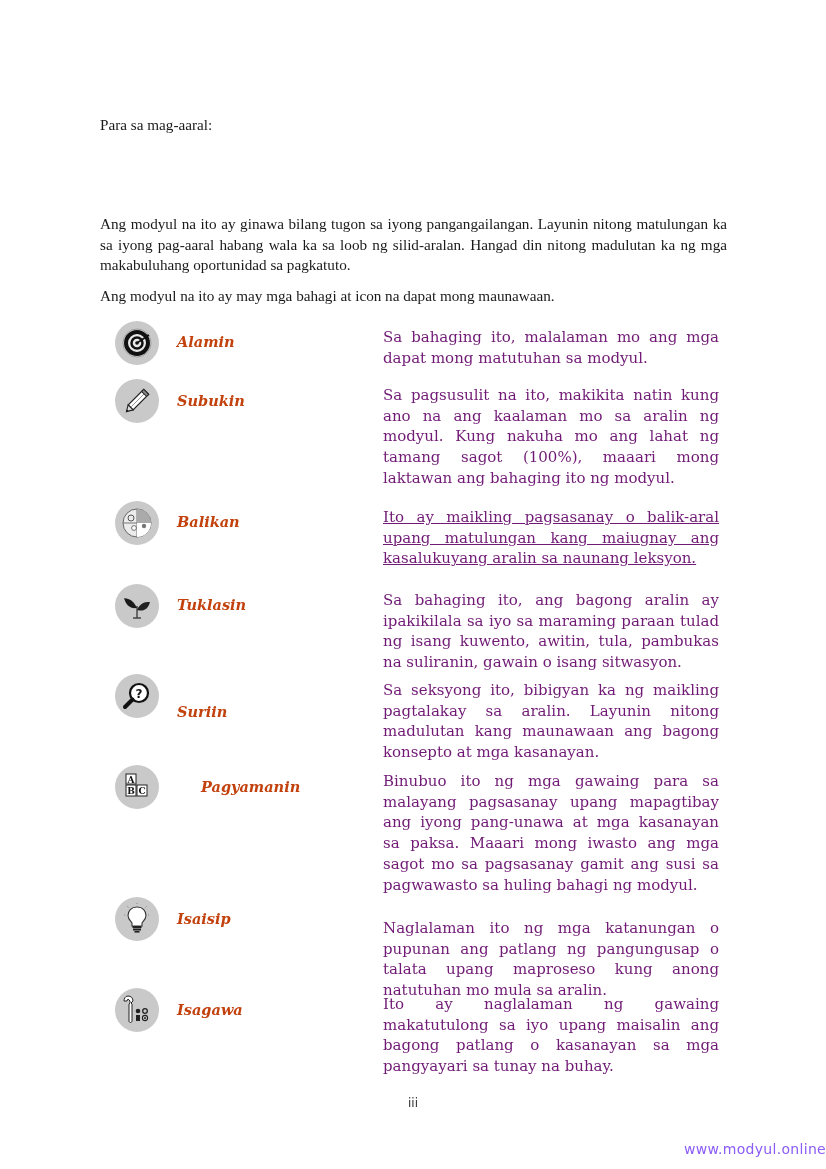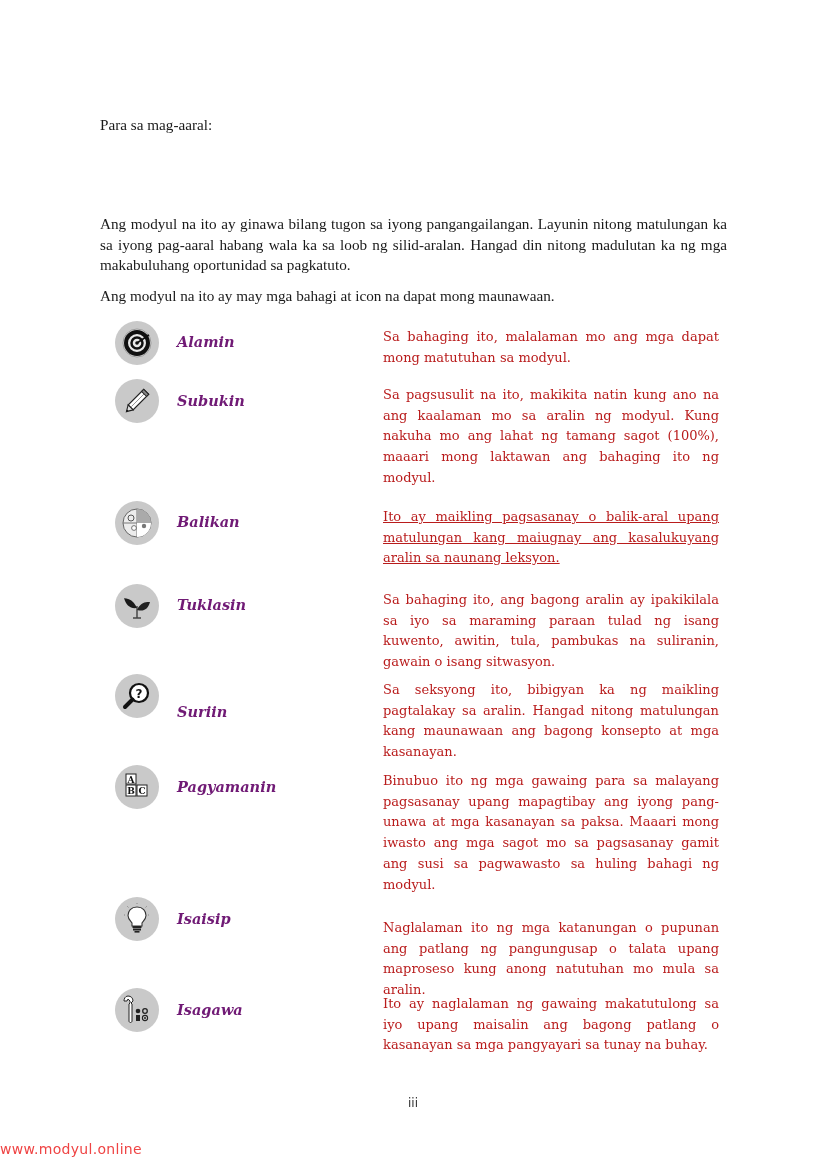--- a/index.html
+++ b/index.html
@@ -12,28 +12,28 @@
   .greeting { top: 99px; }
   .welcome { top: 156px; text-align: justify; text-align-last: left; }
   .intro { top: 198px; }
   .sections-intro { top: 270px; }
 
   .row { position: absolute; left: 115px; width: 612px; }
   .icon { position: absolute; left: 0; width: 44px; height: 44px; border-radius: 50%;
           background: #c9c9c9; display: flex; align-items: center; justify-content: center; }
   .icon svg { width: 34px; height: 34px; }
   .label { position: absolute; left: 62px; font-family: "DejaVu Serif", serif; font-style: italic;
-           font-weight: bold; font-size: 14.5px; color: #701a75; }
+           font-weight: bold; font-size: 14.5px; color: #c2410c; }
   .desc { position: absolute; left: 268px; width: 336px; font-family: "DejaVu Serif", serif;
-          font-size: 13px; line-height: 20.7px; text-align: justify; text-align-last: left; margin: 0; color: #b91c1c; }
+          font-size: 15px; line-height: 20.7px; text-align: justify; text-align-last: left; margin: 0; color: #701a75; }
 
   .pagenum { position: absolute; top: 1080px; left: 0; width: 826px; text-align: center;
              font-family: "DejaVu Sans", sans-serif; font-size: 12px; color: #333; }
-  .watermark { position: absolute; top: 1125px; left: 0; width: 826px; text-align: left;
-               font-family: "DejaVu Sans", sans-serif; font-size: 14px; color: #ef4444; letter-spacing: 0.3px; }
+  .watermark { position: absolute; top: 1125px; left: 0; width: 826px; text-align: right;
+               font-family: "DejaVu Sans", sans-serif; font-size: 14px; color: #8b5cf6; letter-spacing: 0.3px; }
 </style>
 </head>
 <body>
 
 <div class="page">
 
   <p class="p greeting">Para sa mag-aaral:</p>
 
 
   <p class="p sections-intro">Ang modyul na ito ay may mga bahagi at icon na dapat mong maunawaan.</p>
@@ -102,35 +102,35 @@
 
   <div class="row" style="top:658px;">
     <div class="icon" style="top:0;">
       <svg viewBox="0 0 34 34">
           <circle cx="19" cy="14" r="9" fill="#fff" stroke="#111" stroke-width="2.2"></circle>
           <line x1="12.5" y1="20.5" x2="5" y2="28" stroke="#111" stroke-width="4" stroke-linecap="round"></line>
           <text x="19" y="18.5" text-anchor="middle" font-family="DejaVu Sans, sans-serif" font-size="12" font-weight="bold" fill="#111">?</text>
         </svg>
     </div>
     <div class="label" style="top:12px;margin-top:17px;">Suriin</div>
-    <p class="desc" style="top:6px;">Sa seksyong ito, bibigyan ka ng maikling pagtalakay sa aralin. Hangad nitong matulungan kang maunawaan ang bagong konsepto at mga kasanayan.</p>
+    <p class="desc" style="top:6px;">Sa seksyong ito, bibigyan ka ng maikling pagtalakay sa aralin. Layunin nitong madulutan kang maunawaan ang bagong konsepto at mga kasanayan.</p>
   </div>
 
   <div class="row" style="top:749px;">
     <div class="icon" style="top:0;">
       <svg viewBox="0 0 34 34">
           <rect x="6" y="4" width="10" height="10" fill="#fff" stroke="#222" stroke-width="1"></rect>
           <rect x="6" y="15" width="10" height="11" fill="#fff" stroke="#222" stroke-width="1"></rect>
           <rect x="17" y="15" width="10" height="11" fill="#fff" stroke="#222" stroke-width="1"></rect>
           <text x="11" y="12.5" text-anchor="middle" font-family="DejaVu Serif, serif" font-size="9" font-weight="bold" fill="#111">A</text>
           <text x="11" y="24" text-anchor="middle" font-family="DejaVu Serif, serif" font-size="9" font-weight="bold" fill="#111">B</text>
           <text x="22" y="24" text-anchor="middle" font-family="DejaVu Serif, serif" font-size="9" font-weight="bold" fill="#111">C</text>
         </svg>
     </div>
-    <div class="label" style="top:13px;">Pagyamanin</div>
+    <div class="label" style="top:13px;margin-left:24px;">Pagyamanin</div>
     <p class="desc" style="top:6px;">Binubuo ito ng mga gawaing para sa malayang pagsasanay upang mapagtibay ang iyong pang-unawa at mga kasanayan sa paksa. Maaari mong iwasto ang mga sagot mo sa pagsasanay gamit ang susi sa pagwawasto sa huling bahagi ng modyul.</p>
   </div>
 
   <div class="row" style="top:881px;">
     <div class="icon" style="top:0;">
       <svg viewBox="0 0 34 34">
           <path d="M17 5 C11 5 8 9 8 13.5 C8 17 10.5 19 12 21 V24 H22 V21 C23.5 19 26 17 26 13.5 C26 9 23 5 17 5 Z" fill="#fff" stroke="#333" stroke-width="1.1"></path>
           <rect x="12.5" y="24" width="9" height="2" fill="#222"></rect>
           <rect x="13" y="26.5" width="8" height="2" fill="#222"></rect>
           <rect x="14.5" y="29" width="5" height="1.6" fill="#222"></rect>

